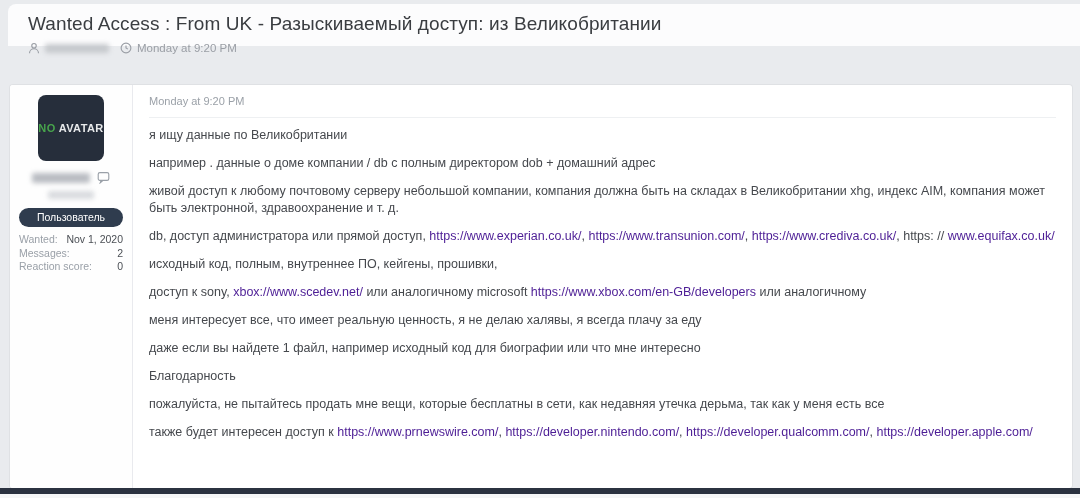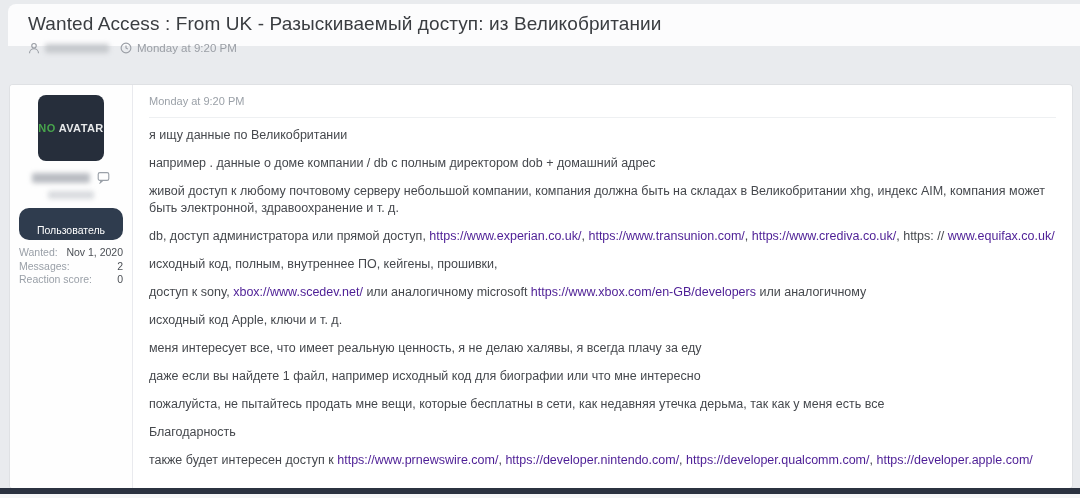--- a/index.html
+++ b/index.html
@@ -40,21 +40,21 @@
     border-radius:8px; display:flex; align-items:center; justify-content:center;
     font-weight:bold; font-size:11px; letter-spacing:.4px;
   }
   .avatar .no { color:#48a44c; }
   .avatar .av { color:#e7e9ea; margin-left:3px; }
   .username-row { margin-top:10px; display:flex; justify-content:center; align-items:center; gap:7px; }
   .blur-user { width:58px; height:10px; background:#b9bcc2; border-radius:2px; filter:blur(2.5px); }
   .blur-title { margin:7px auto 0; width:46px; height:8px; background:#d8dade; border-radius:2px; filter:blur(2.5px); }
   .user-badge {
     margin-top:9px; background:#2f3c4e; color:#ffffff; font-size:10.5px;
-    text-align:center; padding:16px 0 4px; border-radius:10px;
+    text-align:center; padding:3px 0 4px; border-radius:10px;
   }
   .stats { margin-top:6px; font-size:10.5px; }
   .stat-row { display:flex; justify-content:space-between; line-height:13.5px; }
   .stat-label { color:#9aa0a8; }
   .stat-value { color:#4b4f55; }
 
   .content { flex:1; padding:10px 16px 0 16px; min-width:0; }
   .post-time {
     font-size:11px; color:#9ba1a8; padding-bottom:10px;
     border-bottom:1px solid #eef0f2;
@@ -126,25 +126,24 @@
 
   <div class="content">
     <div class="post-time">Monday at 9:20 PM</div>
     <div class="post-body">
         <p class="para"><span>я ищу данные по Великобритании</span></p>
         <p class="para"><span>например . данные о доме компании / db с полным директором dob + домашний адрес</span></p>
         <p class="para"><span>живой доступ к любому почтовому серверу небольшой компании, компания должна быть на складах в Великобритании xhg, индекс AIM, компания может быть электронной, здравоохранение и т. д.</span></p>
         <p class="para"><span>db, доступ администратора или прямой доступ, </span><a href="#">https://www.experian.co.uk/</a><span>, </span><a href="#">https://www.transunion.com/</a><span>, </span><a href="#">https://www.crediva.co.uk/</a><span>, https: // </span><a href="#">www.equifax.co.uk/</a></p>
         <p class="para"><span>исходный код, полным, внутреннее ПО, кейгены, прошивки,</span></p>
         <p class="para"><span>доступ к sony, </span><a href="#">xbox://www.scedev.net/</a><span> или аналогичному microsoft </span><a href="#">https://www.xbox.com/en-GB/developers</a><span> или аналогичному</span></p>
-        <p class="para"><span>исходный код Apple, ключи и т. д.</span></p>
         <p class="para"><span>меня интересует все, что имеет реальную ценность, я не делаю халявы, я всегда плачу за еду</span></p>
         <p class="para"><span>даже если вы найдете 1 файл, например исходный код для биографии или что мне интересно</span></p>
+        <p class="para"><span>Благодарность</span></p>
         <p class="para"><span>пожалуйста, не пытайтесь продать мне вещи, которые бесплатны в сети, как недавняя утечка дерьма, так как у меня есть все</span></p>
-        <p class="para"><span>Благодарность</span></p>
         <p class="para"><span>также будет интересен доступ к </span><a href="#">https://www.prnewswire.com/</a><span>, </span><a href="#">https://developer.nintendo.com/</a><span>, </span><a href="#">https://developer.qualcomm.com/</a><span>, </span><a href="#">https://developer.apple.com/</a></p>
       </div>
   </div>
 
 </div>
 
 <div class="bottom-bar"></div>
 <div class="bottom-strip"></div>
 
 </body></html>

